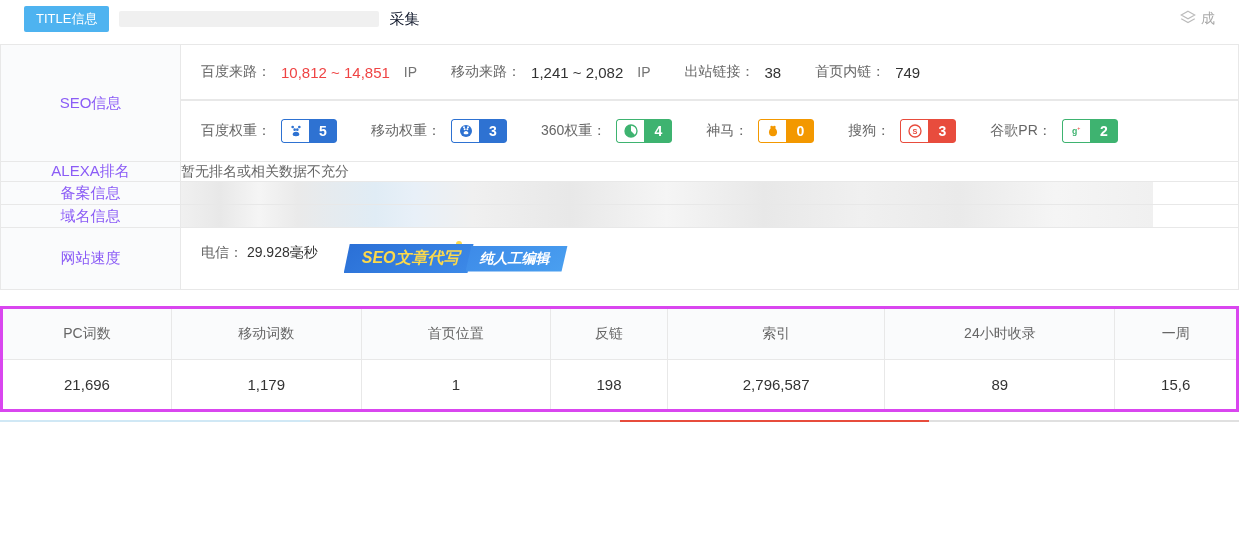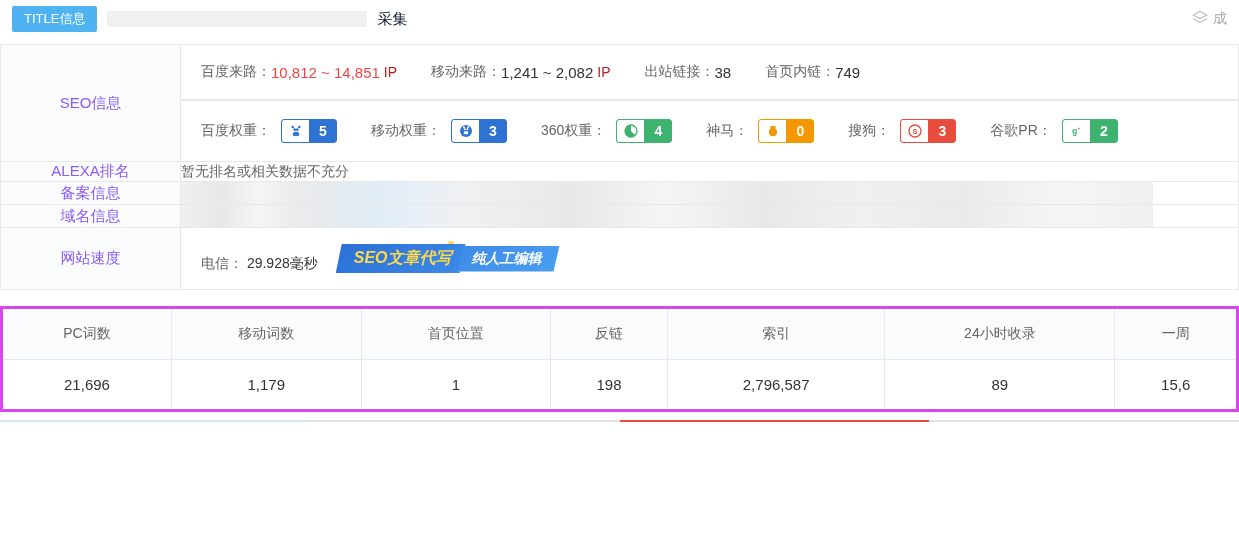--- a/index.html
+++ b/index.html
@@ -7,21 +7,21 @@
       font-family: "Microsoft YaHei", Arial, sans-serif;
       font-size: 14px;
       color: #666;
       background: #fff;
       width: 1239px;
     }
     
     .title-bar {
       display: flex;
       align-items: center;
-      padding: 6px 12px;
+      padding: 6px 24px;
       gap: 10px;
     }
     .title-badge {
       background: #4eb3f0;
       color: #fff;
       padding: 4px 12px;
       font-size: 13px;
       border-radius: 2px;
     }
     .title-text {
@@ -61,25 +61,25 @@
     }
     
     .seo-row1, .seo-row2 {
       display: flex;
       align-items: center;
       padding: 18px 20px;
       gap: 34px;
     }
     .seo-row1 { border-bottom: 1px solid #e8e8e8; }
     
-    .stat-item { display: flex; align-items: center; }
+    .stat-item { display: flex; align-items: center; gap: 10px; }
     .stat-label { color: #666; }
     .stat-val-red { color: #ef4444; font-size: 15px; }
     .stat-val-dark { color: #333; font-size: 15px; }
-    .ip-suffix { color: #b91c1c; margin-left: 4px; }
+    .ip-suffix { color: #737373; margin-left: 4px; }
     
     .weight-item { display: flex; align-items: center; gap: 10px; }
     .weight-badge {
       display: inline-flex;
       align-items: center;
       border-radius: 3px;
       overflow: hidden;
       height: 24px;
     }
     .weight-badge .icon-part {
@@ -118,21 +118,21 @@
     .redacted-bar {
       height: 22px;
       background: linear-gradient(90deg,
         #f0f0f0 0%, #e8e8e8 4%, #f5f5f5 8%, #eaeaea 12%,
         #e0ecf5 20%, #e8f0f8 24%, #f0f0f0 30%, #e8e8e8 40%,
         #f5f5f5 50%, #e8e8e8 60%, #f0f0f0 70%, #eaeaea 80%,
         #f5f5f5 90%, #f0f0f0 100%);
       width: 92%;
     }
     
-    .speed-row { display: flex; align-items: flex-end; gap: 18px; padding: 16px 20px; }
+    .speed-row { display: flex; align-items: flex-start; gap: 26px; padding: 16px 20px; }
     .speed-text { color: #666; }
     .speed-val { color: #333; }
     
     .promo-badge {
       display: flex;
       align-items: center;
       position: relative;
     }
     .promo-left {
       background: linear-gradient(145deg, #2a6fd6 0%, #3d8ae8 100%);

